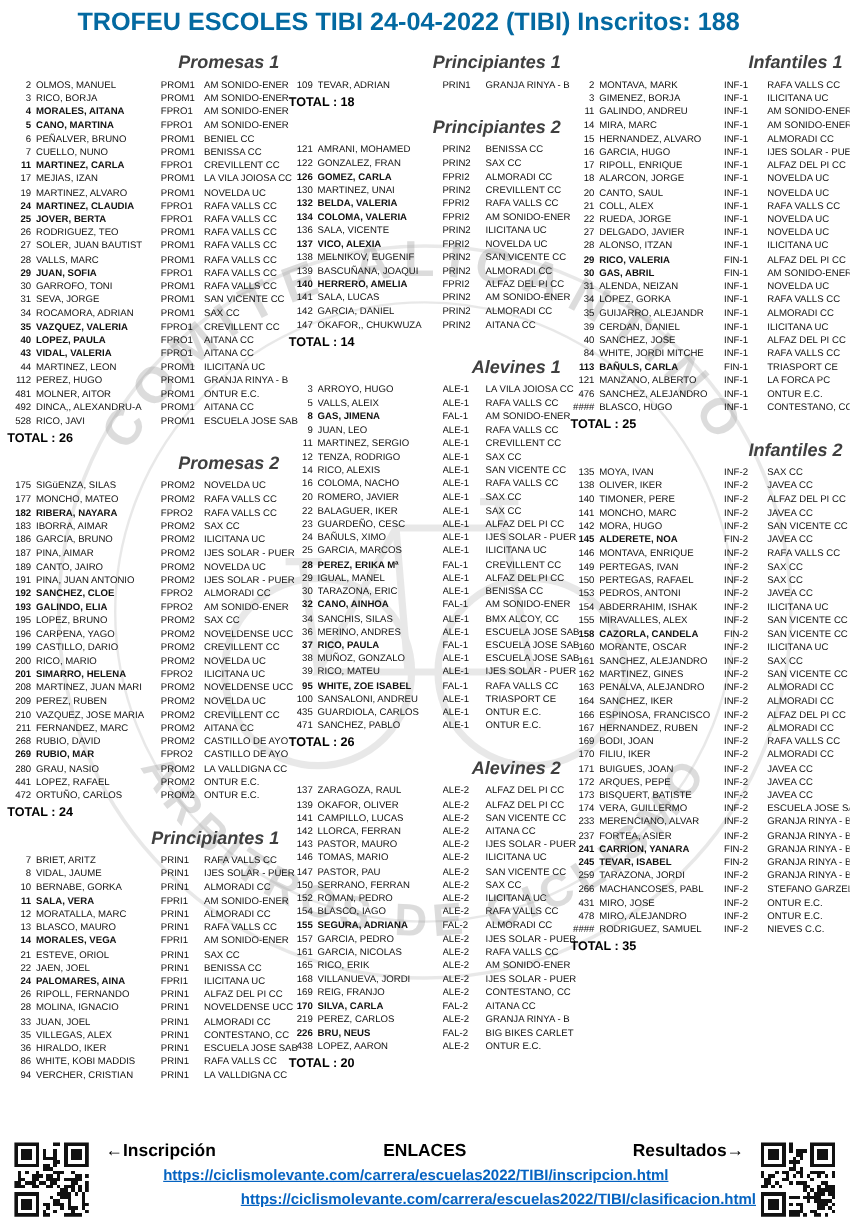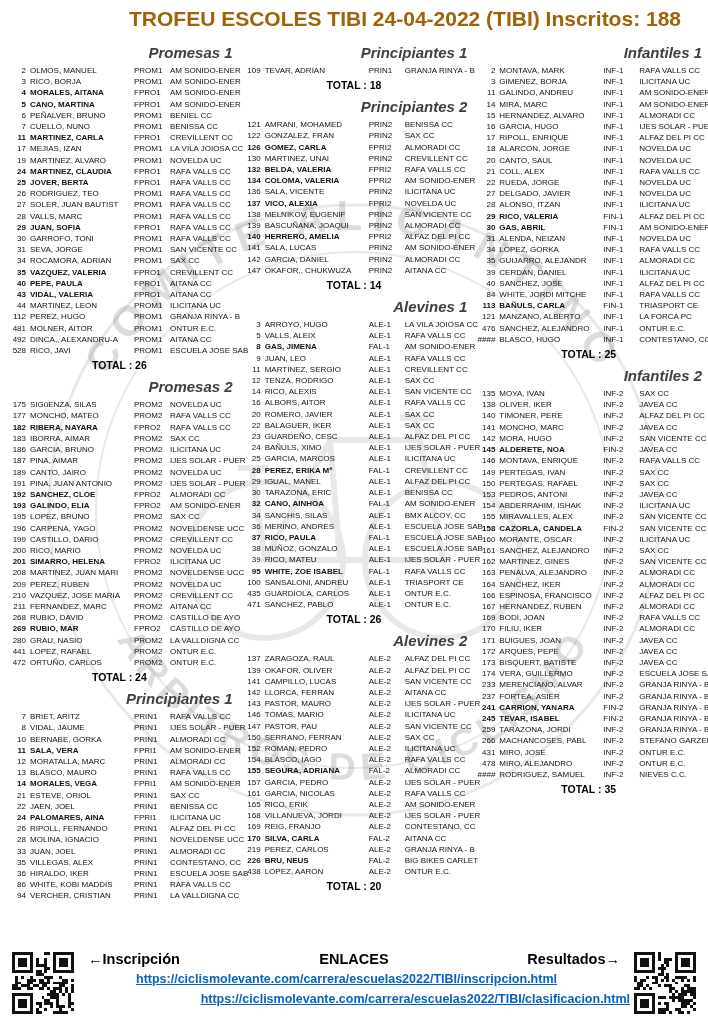--- a/index.html
+++ b/index.html
@@ -3,40 +3,40 @@
 <meta charset="utf-8">
 <style>
   html,body{margin:0;padding:0;}
   body{
     width:708px;height:1024px;position:relative;overflow:hidden;
     background:#ffffff;color:#111;
     font-family:"Liberation Sans",sans-serif;
   }
   #watermark{position:absolute;left:0;top:0;width:708px;height:1024px;z-index:0;pointer-events:none;}
   #title{
-    position:absolute;top:7px;left:0;width:681px;text-align:right;
-    font-size:21px;font-weight:bold;color:#a16207;z-index:2;white-space:nowrap;
+    position:absolute;top:7px;left:0;width:681px;text-align:center;
+    font-size:21px;font-weight:bold;color:#0369a1;z-index:2;white-space:nowrap;
   }
   #columns{position:absolute;top:44px;left:6px;width:696px;display:flex;gap:8px;z-index:1;}
   .col{flex:1 1 0;min-width:0;}
   .section-title{
     text-align:right;font-size:15px;font-weight:bold;font-style:italic;
     color:#404040;margin:7px 0 4px;line-height:17px;
   }
   .col .section-title:first-child{margin-top:0;}
   .row{
     display:grid;grid-template-columns:20px 100px 32px 1fr;column-gap:4px;
     font-size:8px;line-height:11.2px;white-space:nowrap;
   }
   .row .num{text-align:right;}
   .row .name{overflow:hidden;}
   .row .cat{overflow:hidden;}
   .row .club{overflow:visible;}
   .row.bold .num,.row.bold .name{font-weight:bold;}
-  .total{text-align:center;font-weight:bold;font-size:10.5px;margin:3px 0 1px;color:#000;}
+  .total{font-weight:bold;font-size:10.5px;margin:3px 0 1px;color:#000;}
   #footer{position:absolute;left:0;bottom:2px;width:708px;height:76px;z-index:2;background:transparent;}
   .qr{position:absolute;width:62px;height:62px;}
   #qr-left{left:12px;top:6px;}
   #qr-right{right:12px;top:6px;}
   .flabel{position:absolute;font-weight:bold;font-size:14.5px;color:#000;white-space:nowrap;}
   #lbl-ins{left:88px;top:5px;}
   #lbl-enl{left:50%;transform:translateX(-50%);top:5px;}
   #lbl-res{right:88px;top:5px;}
   .link{
     position:absolute;font-size:12.5px;font-weight:bold;color:#0563C1;
@@ -189,21 +189,21 @@
         <span class="club">SAX CC</span>
       </div>
       <div class="row bold">
         <span class="num">35</span>
         <span class="name">VAZQUEZ, VALERIA</span>
         <span class="cat">FPRO1</span>
         <span class="club">CREVILLENT CC</span>
       </div>
       <div class="row bold">
         <span class="num">40</span>
-        <span class="name">PEPE, PAULA</span>
+        <span class="name">LOPEZ, PAULA</span>
         <span class="cat">FPRO1</span>
         <span class="club">AITANA CC</span>
       </div>
       <div class="row bold">
         <span class="num">43</span>
         <span class="name">VIDAL, VALERIA</span>
         <span class="cat">FPRO1</span>
         <span class="club">AITANA CC</span>
       </div>
       <div class="row">
@@ -620,21 +620,21 @@
         <span class="club">SAX CC</span>
       </div>
       <div class="row">
         <span class="num">14</span>
         <span class="name">RICO, ALEXIS</span>
         <span class="cat">ALE-1</span>
         <span class="club">SAN VICENTE CC</span>
       </div>
       <div class="row">
         <span class="num">16</span>
-        <span class="name">ALBORS, AITOR</span>
+        <span class="name">COLOMA, NACHO</span>
         <span class="cat">ALE-1</span>
         <span class="club">RAFA VALLS CC</span>
       </div>
       <div class="row">
         <span class="num">20</span>
         <span class="name">ROMERO, JAVIER</span>
         <span class="cat">ALE-1</span>
         <span class="club">SAX CC</span>
       </div>
       <div class="row">

